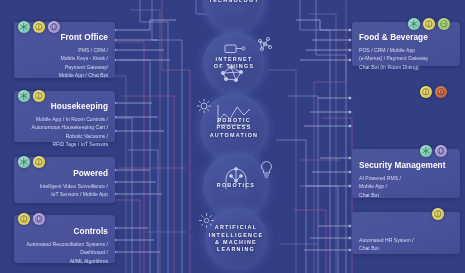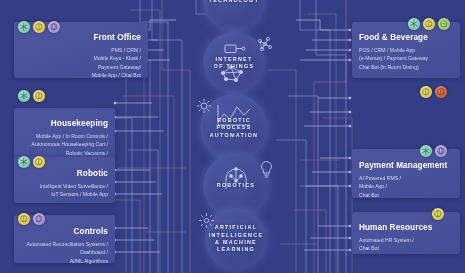--- a/index.html
+++ b/index.html
@@ -231,21 +231,21 @@
     <span class="hublabel" style="position:relative;z-index:2">ARTIFICIAL
 INTELLIGENCE
 &amp; MACHINE
 LEARNING</span>
   </div>
   <svg class="hub-glyph" style="position:absolute;left:198px;top:212px;width:17px;height:17px;" viewBox="0 0 17 17" fill="none" stroke="#dfe6fa" stroke-width="0.8">
     <circle cx="8.5" cy="8.5" r="2.2"></circle>
     <path d="M8.5 1 V4 M8.5 13 V16 M1 8.5 H4 M13 8.5 H16 M3.2 3.2 L5.3 5.3 M11.7 11.7 L13.8 13.8 M13.8 3.2 L11.7 5.3 M5.3 11.7 L3.2 13.8"></path>
   </svg>
 
-  <div class="card left" style="left:14px;top:22px;width:101px;height:56px;padding-left:33px;">
+  <div class="card left" style="left:14px;top:22px;width:101px;height:56px;">
     <div class="title" style="top:11px;">Front Office</div>
     <div class="body" style="top:24px;">PMS / CRM /
 Mobile Keys - Kiosk /
 Payment Gateway/
 Mobile App / Chat Bot</div>
   </div>
   <div class="badges" style="left:18px;top:21px;">
     <span class="badge" style="background:radial-gradient(circle at 35% 30%,#a7e5cf,#6bbfa4)">
       <svg viewBox="0 0 16 16" fill="none" stroke="#2f5f52" stroke-width="1">
           <path d="M8 2.5V13.5M3.2 5.2l9.6 5.6M12.8 5.2l-9.6 5.6"></path>
@@ -258,21 +258,21 @@
         </svg>
     </span>
     <span class="badge" style="background:radial-gradient(circle at 35% 30%,#c5b8e8,#9386c6)">
       <svg viewBox="0 0 16 16" fill="none" stroke="#4e4178" stroke-width="1">
           <circle cx="8" cy="8" r="4.4"></circle>
           <ellipse cx="8" cy="8" rx="2" ry="4.4"></ellipse>
         </svg>
     </span>
   </div>
 
-  <div class="card left" style="left:14px;top:91px;width:101px;height:51px;margin-top:17px;">
+  <div class="card left" style="left:14px;top:91px;width:101px;height:51px;">
     <div class="title" style="top:11px;">Housekeeping</div>
     <div class="body" style="top:24px;">Mobile App / In Room Controls /
 Autonomous Housekeeping Cart /
 Robotic Vacuums /
 RFID Tags / IoT Sensors</div>
   </div>
   <div class="badges" style="left:18px;top:90px;">
     <span class="badge" style="background:radial-gradient(circle at 35% 30%,#a7e5cf,#6bbfa4)">
       <svg viewBox="0 0 16 16" fill="none" stroke="#2f5f52" stroke-width="1">
           <path d="M8 2.5V13.5M3.2 5.2l9.6 5.6M12.8 5.2l-9.6 5.6"></path>
@@ -280,21 +280,21 @@
     </span>
     <span class="badge" style="background:radial-gradient(circle at 35% 30%,#efe489,#cdbf45)">
       <svg viewBox="0 0 16 16" fill="none" stroke="#6d6420" stroke-width="1">
           <circle cx="8" cy="8" r="4.4"></circle>
           <path d="M8 4.4v7.2"></path>
         </svg>
     </span>
   </div>
 
   <div class="card left" style="left:14px;top:157px;width:101px;height:46px;">
-    <div class="title" style="top:12px;">Robotic</div>
+    <div class="title" style="top:12px;">Powered</div>
     <div class="body" style="top:25px;">Intelligent Video Surveillance /
 IoT Sensors / Mobile App</div>
   </div>
   <div class="badges" style="left:18px;top:156px;">
     <span class="badge" style="background:radial-gradient(circle at 35% 30%,#a7e5cf,#6bbfa4)">
       <svg viewBox="0 0 16 16" fill="none" stroke="#2f5f52" stroke-width="1">
           <path d="M8 2.5V13.5M3.2 5.2l9.6 5.6M12.8 5.2l-9.6 5.6"></path>
         </svg>
     </span>
     <span class="badge" style="background:radial-gradient(circle at 35% 30%,#efe489,#cdbf45)">
@@ -319,21 +319,21 @@
         </svg>
     </span>
     <span class="badge" style="background:radial-gradient(circle at 35% 30%,#c5b8e8,#9386c6)">
       <svg viewBox="0 0 16 16" fill="none" stroke="#4e4178" stroke-width="1">
           <circle cx="8" cy="8" r="4.4"></circle>
           <ellipse cx="8" cy="8" rx="2" ry="4.4"></ellipse>
         </svg>
     </span>
   </div>
 
-  <div class="card right" style="left:352px;top:22px;width:108px;height:56px;">
+  <div class="card right" style="left:352px;top:22px;width:108px;height:44px;">
     <div class="title" style="top:11px;">Food &amp; Beverage</div>
     <div class="body" style="top:24px;">POS / CRM / Mobile App
 (e-Menus) / Payment Gateway
 Chat Bot (In Room Dining)</div>
   </div>
   <div class="badges" style="left:408px;top:18px;">
     <span class="badge" style="background:radial-gradient(circle at 35% 30%,#a7e5cf,#6bbfa4)">
       <svg viewBox="0 0 16 16" fill="none" stroke="#2f5f52" stroke-width="1">
           <path d="M8 2.5V13.5M3.2 5.2l9.6 5.6M12.8 5.2l-9.6 5.6"></path>
         </svg>
@@ -361,41 +361,40 @@
     </span>
     <span class="badge" style="background:radial-gradient(circle at 35% 30%,#e08a66,#b5522f)">
       <svg viewBox="0 0 16 16" fill="none" stroke="#6b2a13" stroke-width="1">
           <circle cx="8" cy="8" r="4.4"></circle>
           <path d="M8 5.6v4.8"></path>
         </svg>
     </span>
   </div>
 
   <div class="card right" style="left:352px;top:149px;width:108px;height:49px;">
-    <div class="title" style="top:12px;">Payment Management</div>
+    <div class="title" style="top:12px;">Security Management</div>
     <div class="body" style="top:25px;">AI Powered RMS /
 Mobile App /
 Chat Bot</div>
   </div>
   <div class="badges" style="left:420px;top:145px;">
     <span class="badge" style="background:radial-gradient(circle at 35% 30%,#a7e5cf,#6bbfa4)">
       <svg viewBox="0 0 16 16" fill="none" stroke="#2f5f52" stroke-width="1">
           <path d="M8 2.5V13.5M3.2 5.2l9.6 5.6M12.8 5.2l-9.6 5.6"></path>
         </svg>
     </span>
     <span class="badge" style="background:radial-gradient(circle at 35% 30%,#c5b8e8,#9386c6)">
       <svg viewBox="0 0 16 16" fill="none" stroke="#4e4178" stroke-width="1">
           <circle cx="8" cy="8" r="4.4"></circle>
           <ellipse cx="8" cy="8" rx="2" ry="4.4"></ellipse>
         </svg>
     </span>
   </div>
 
   <div class="card right" style="left:352px;top:212px;width:108px;height:42px;">
-    <div class="title" style="top:11px;">Human Resources</div>
     <div class="body" style="top:24px;">Automated HR System /
 Chat Bot</div>
   </div>
   <div class="badges" style="left:432px;top:208px;">
     <span class="badge" style="background:radial-gradient(circle at 35% 30%,#efe489,#cdbf45)">
       <svg viewBox="0 0 16 16" fill="none" stroke="#6d6420" stroke-width="1">
           <circle cx="8" cy="8" r="4.4"></circle>
           <path d="M8 4.4v7.2"></path>
         </svg>
     </span>

